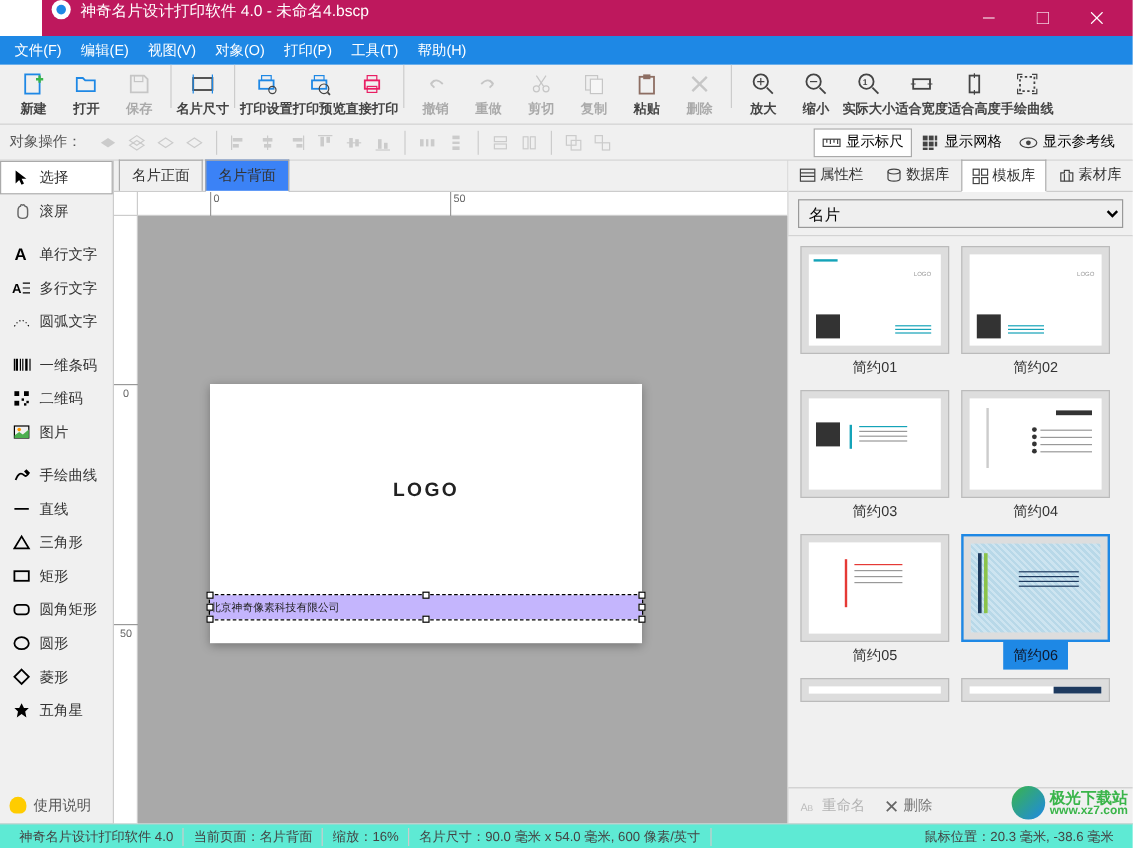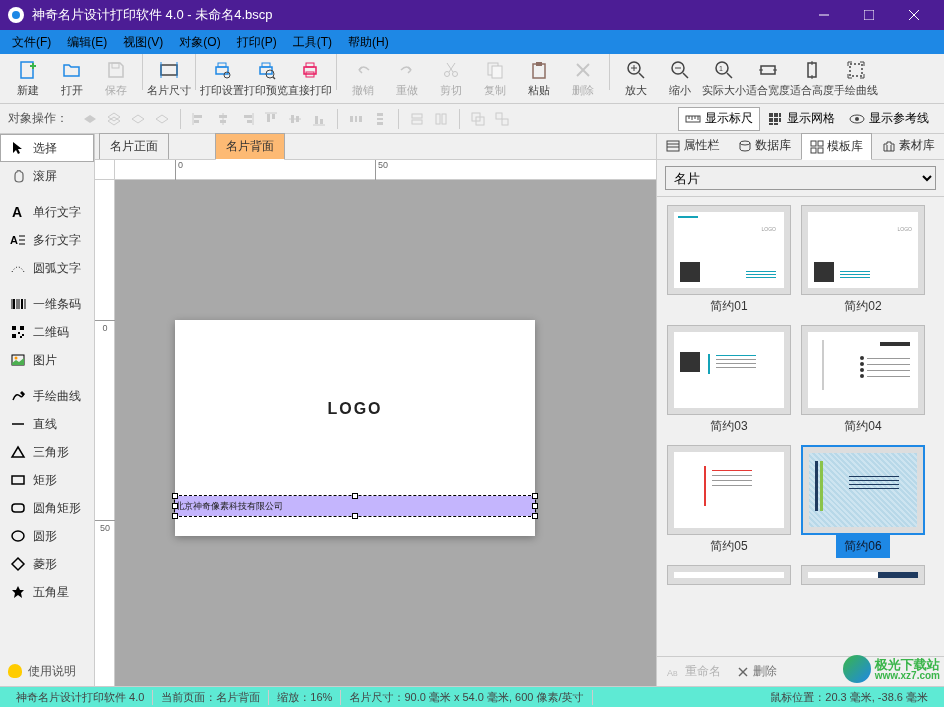--- a/index.html
+++ b/index.html
@@ -1,32 +1,32 @@
 <!DOCTYPE html>
 <html><head>
 <meta charset="utf-8">
 <style>
 * { margin: 0; padding: 0; box-sizing: border-box; font-family: "Microsoft YaHei", sans-serif; }
 body { width: 944px; height: 707px; overflow: hidden; background: #fff; font-size: 12px; color: #333; }
 
 
-.titlebar { height: 30px; background: #4c1d95; color: #fff; display: flex; align-items: center; padding: 0 8px; }
+.titlebar { height: 30px; background: #be185d; color: #fff; display: flex; padding: 0 8px; margin-left: 35px; }
 .titlebar .app-icon { width: 16px; height: 16px; background: #fff; border-radius: 50%; margin-right: 8px; display: flex; align-items: center; justify-content: center; }
 .titlebar .app-icon::after { content: ''; width: 8px; height: 8px; background: #1e88e5; border-radius: 50%; }
 .titlebar .title { flex: 1; font-size: 13px; }
 .titlebar .win-btns { display: flex; }
 .titlebar .win-btn { width: 45px; height: 30px; display: flex; align-items: center; justify-content: center; cursor: pointer; }
 .titlebar .win-btn svg { width: 10px; height: 10px; }
 
 
-.menubar { height: 24px; background: #1e88e5; color: #000000; display: flex; align-items: center; padding: 0 4px; font-size: 12px; }
+.menubar { height: 24px; background: #1e88e5; color: #ffffff; display: flex; align-items: center; padding: 0 4px; font-size: 12px; }
 .menubar .menu-item { padding: 0 8px; cursor: pointer; }
 
 
-.main-toolbar { height: 50px; background: #f0f0f0; border-bottom: 1px solid #ccc; display: flex; padding: 0 6px; }
+.main-toolbar { height: 50px; background: #f0f0f0; border-bottom: 1px solid #ccc; display: flex; padding: 0 6px; font-weight: bold; }
 .main-toolbar .tbtn { display: flex; flex-direction: column; align-items: center; justify-content: center; width: 44px; height: 48px; cursor: pointer; font-size: 11px; color: #444; }
 .main-toolbar .tbtn .ticon { width: 22px; height: 22px; margin-bottom: 2px; display: flex; align-items: center; justify-content: center; }
 .main-toolbar .tsep { width: 1px; height: 36px; background: #ccc; margin: 0 4px; }
 .main-toolbar .tbtn.disabled { opacity: 0.4; }
 
 
 .sec-toolbar { height: 30px; background: #f0f0f0; border-bottom: 1px solid #ccc; display: flex; align-items: center; padding: 0 8px; font-size: 12px; }
 .sec-toolbar .label { margin-right: 10px; color: #555; }
 .sec-toolbar .sbtn { width: 24px; height: 24px; display: flex; align-items: center; justify-content: center; opacity: 0.35; cursor: pointer; }
 .sec-toolbar .ssep { width: 1px; height: 20px; background: #ccc; margin: 0 6px; }
@@ -44,21 +44,21 @@
 .left-panel .tool-item.selected { background: #fff; border: 1px solid #aaa; }
 .left-panel .tool-item .ticon3 { width: 18px; height: 18px; margin-right: 6px; display: flex; align-items: center; justify-content: center; }
 .left-panel .spacer-v { flex: 1; }
 .left-panel .help-item { height: 30px; display: flex; align-items: center; padding: 0 8px; cursor: pointer; font-size: 12px; color: #555; }
 .left-panel .help-item .bulb { width: 14px; height: 14px; background: #ffcc00; border-radius: 50% 50% 40% 40%; margin-right: 6px; }
 
 
 .canvas-area { flex: 1; display: flex; flex-direction: column; background: #f0f0f0; position: relative; }
 .canvas-tabs { height: 26px; display: flex; align-items: flex-end; padding-left: 4px; background: #f0f0f0; border-bottom: 1px solid #ccc; }
 .canvas-tabs .ctab { padding: 4px 10px; font-size: 12px; border: 1px solid #aaa; border-bottom: none; background: #f0f0f0; cursor: pointer; margin-right: 2px; }
-.canvas-tabs .ctab.active { background: #fdba74; border-bottom: 1px solid #fff; position: relative; top: 1px; margin-left: 44px; }
+.canvas-tabs .ctab.active { background: #3b82f6; border-bottom: 1px solid #fff; position: relative; top: 1px; }
 
 .ruler-corner { position: absolute; left: 0; top: 26px; width: 20px; height: 20px; background: #fff; border-right: 1px solid #ccc; border-bottom: 1px solid #ccc; z-index: 2; }
 .ruler-h { position: absolute; left: 20px; top: 26px; right: 0; height: 20px; background: #fff; border-bottom: 1px solid #ccc; z-index: 1; font-size: 9px; color: #666; }
 .ruler-h .tick { position: absolute; top: 0; border-left: 1px solid #999; height: 20px; padding-left: 2px; }
 .ruler-v { position: absolute; left: 0; top: 46px; width: 20px; bottom: 0; background: #fff; border-right: 1px solid #ccc; z-index: 1; font-size: 9px; color: #666; }
 .ruler-v .tick { position: absolute; left: 0; border-top: 1px solid #999; width: 20px; padding-top: 2px; text-align: center; }
 
 .canvas-viewport { position: absolute; left: 20px; top: 46px; right: 0; bottom: 0; background: #a9a9a9; overflow: hidden; }
 .canvas-card { position: absolute; left: 60px; top: 140px; width: 360px; height: 216px; background: #fff; box-shadow: 0 2px 8px rgba(0,0,0,0.3); }
 .canvas-card .logo-text { position: absolute; top: 80px; left: 0; right: 0; text-align: center; font-size: 16px; font-weight: bold; letter-spacing: 2px; color: #222; }

